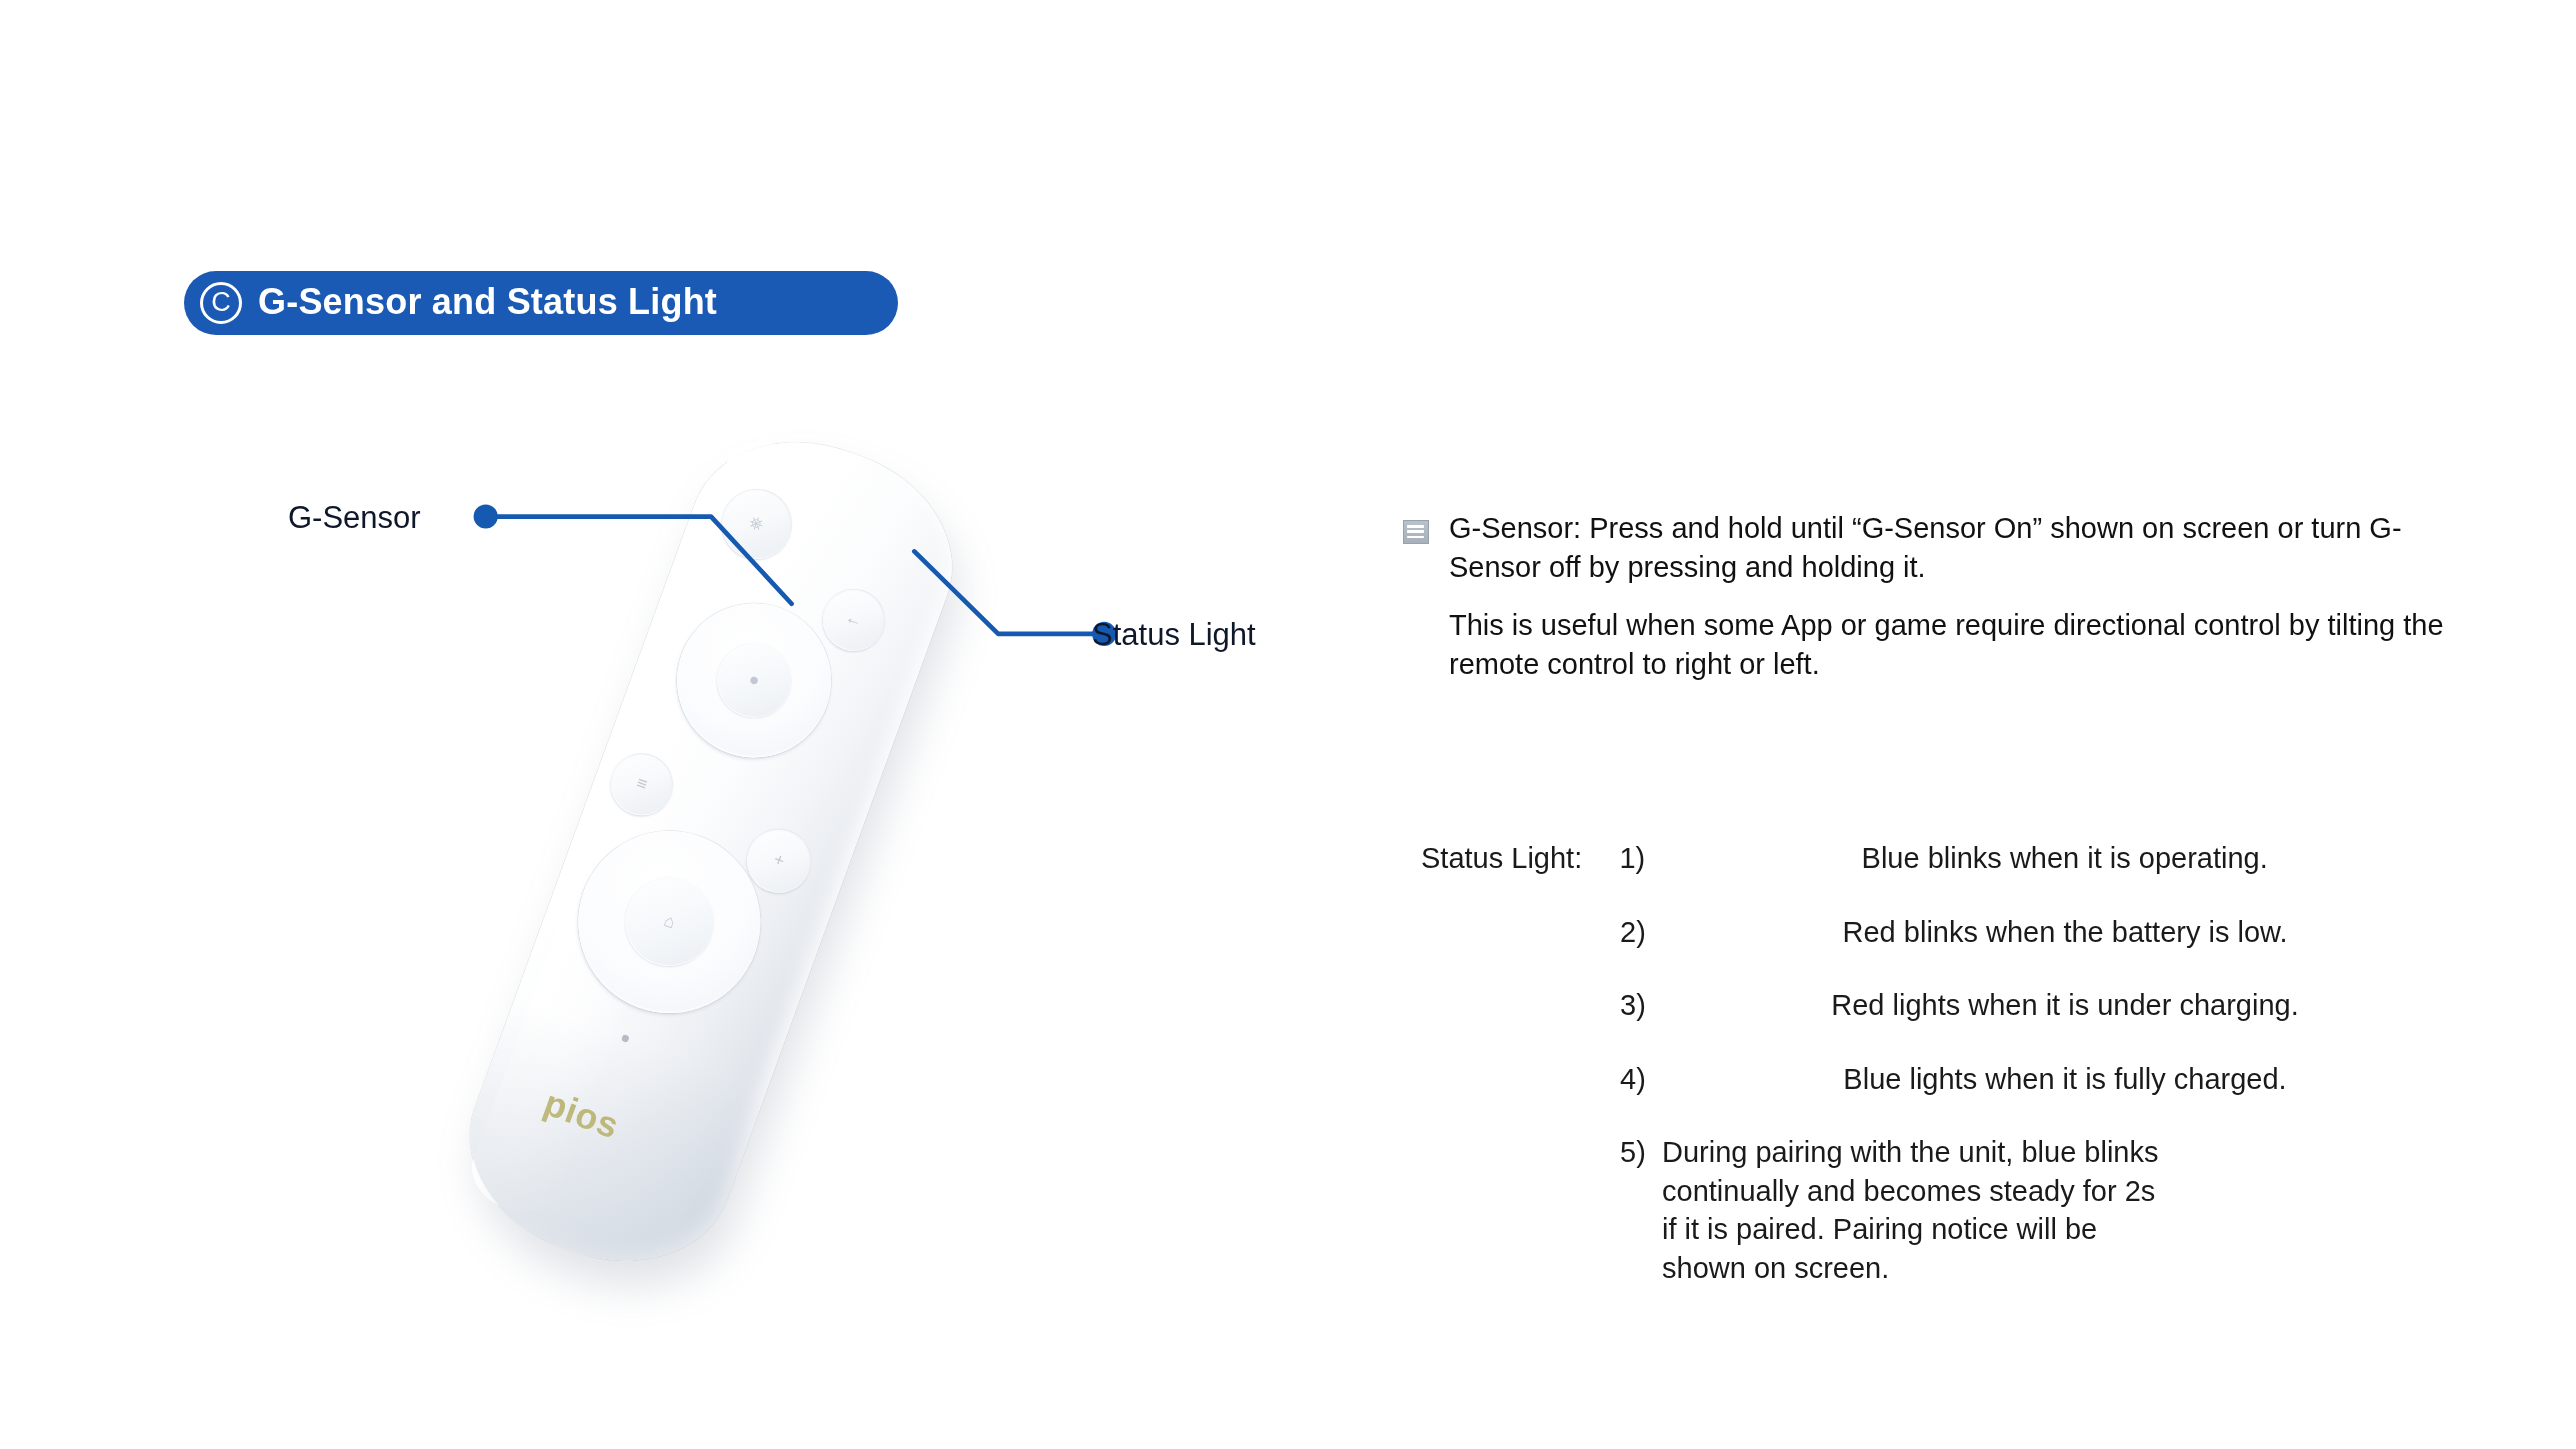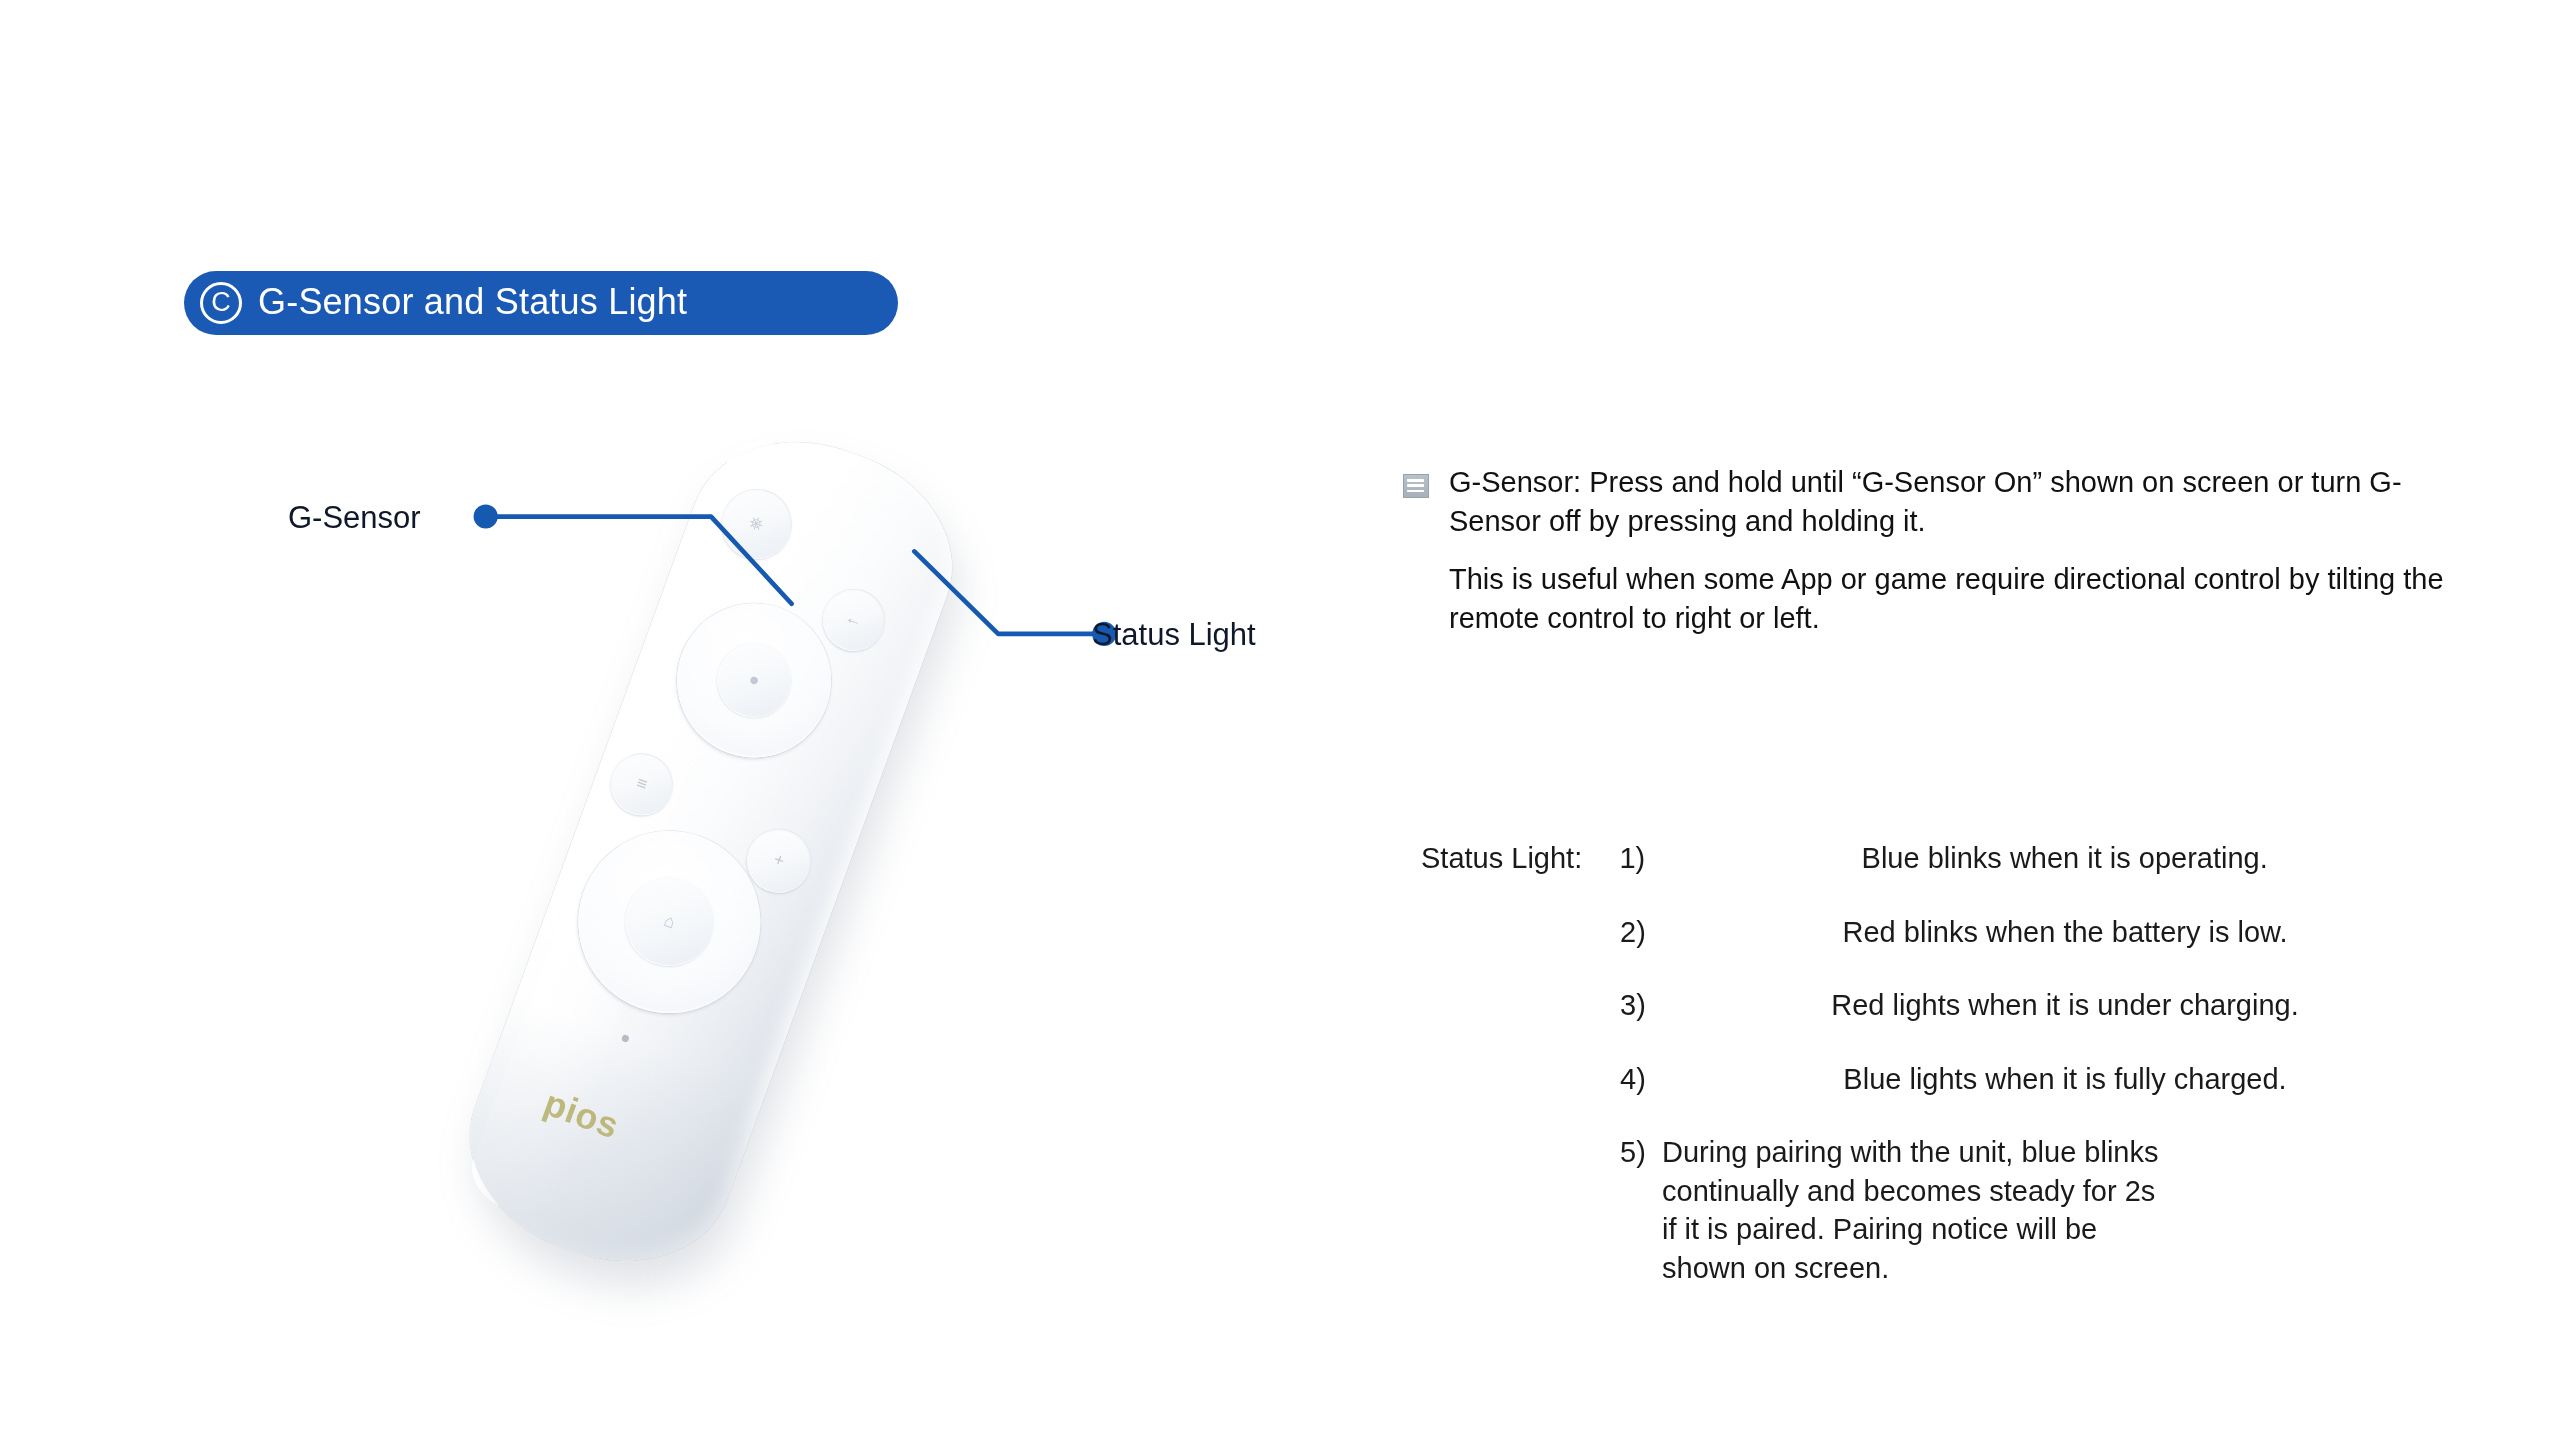--- a/index.html
+++ b/index.html
@@ -48,21 +48,21 @@
     color: #ffffff;
     font-size: 27px;
     line-height: 1;
     font-weight: 400;
     transform: translateY(-0.7px);
   }
   .section-title {
     color: #ffffff;
     font-size: 36px;
     line-height: 1;
-    font-weight: 400;
+    font-weight: 700;
     letter-spacing: 0.2px;
     white-space: nowrap;
     transform: translateY(-1.3px);
   }
 
   
   .remote-figure {
     position: absolute;
     left: 376px;
     top: 402px;
@@ -204,20 +204,21 @@
   .desc-col {
     position: absolute;
     left: 1403px;
     top: 463px;
     width: 1073px;
   }
 
   .desc-block {
     position: relative;
     padding-left: 46px;
+    margin-top: 46px;
   }
   .list-icon {
     position: absolute;
     left: 0;
     top: 10.7px;
     width: 25.5px;
     height: 24px;
     background: linear-gradient(180deg, #b9c1ca 0%, #a7b0bb 100%);
     border: 0.7px solid #98a2ad;
     box-sizing: border-box;

